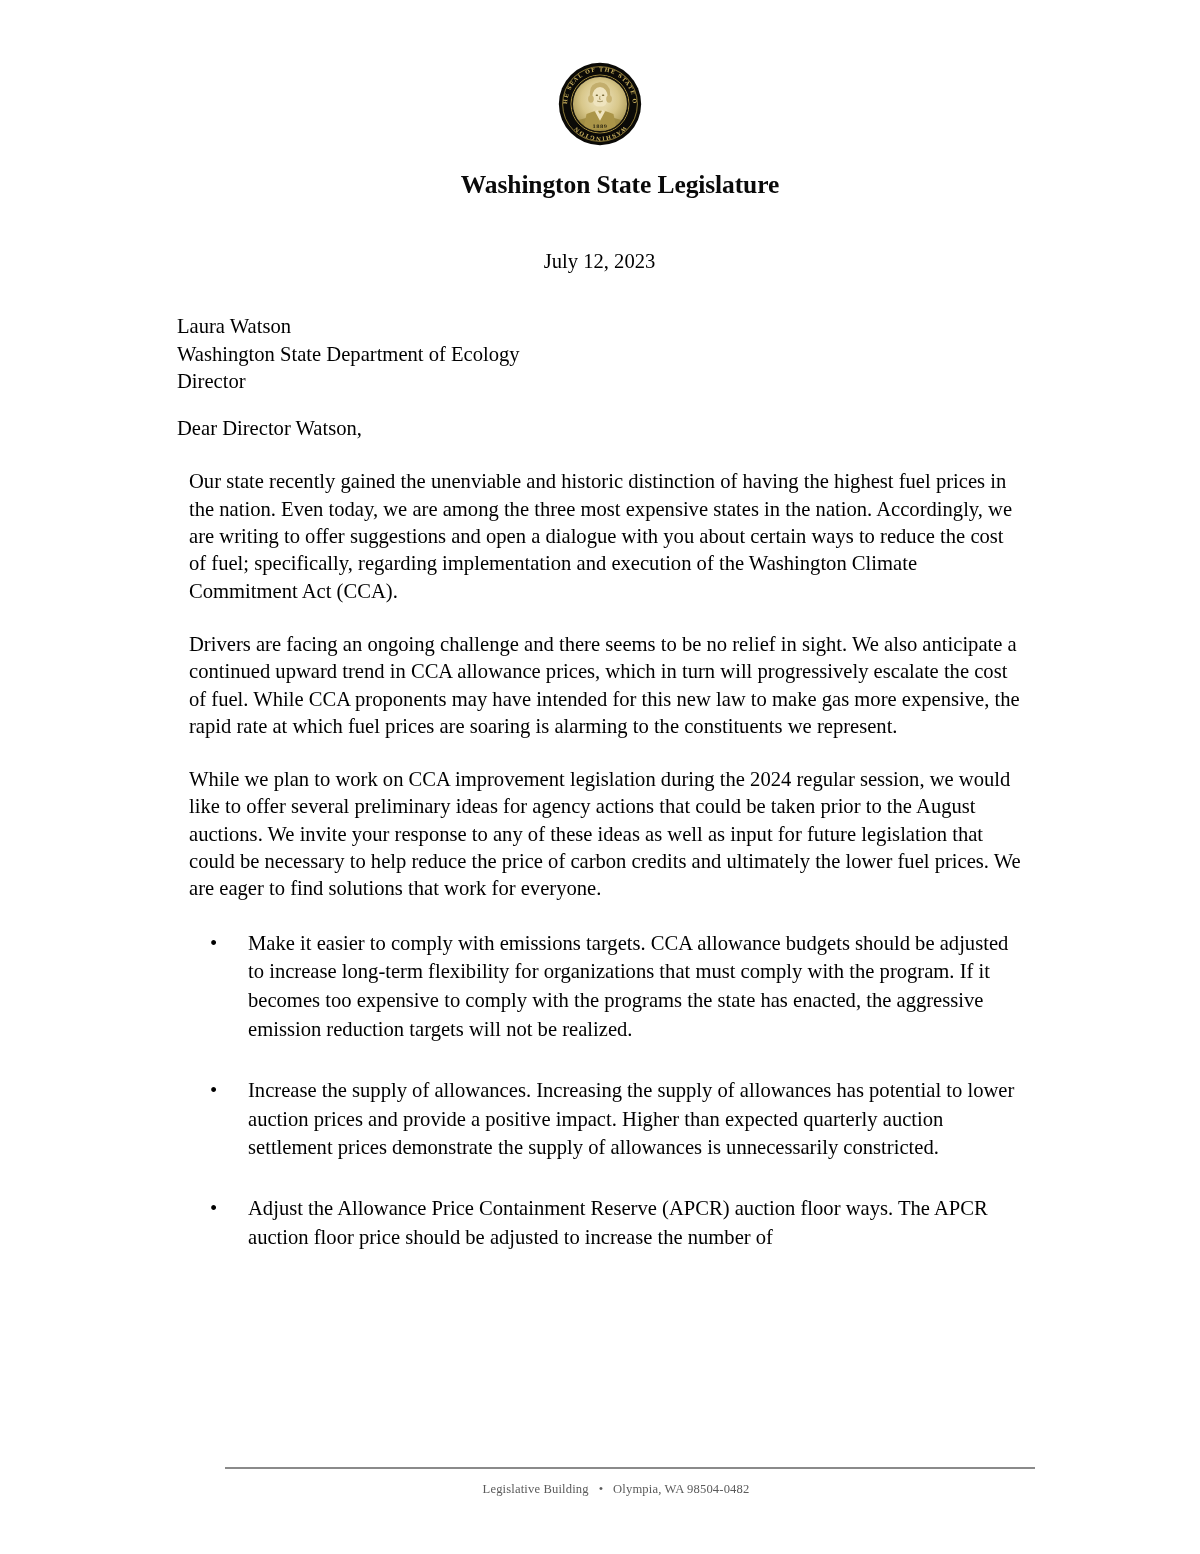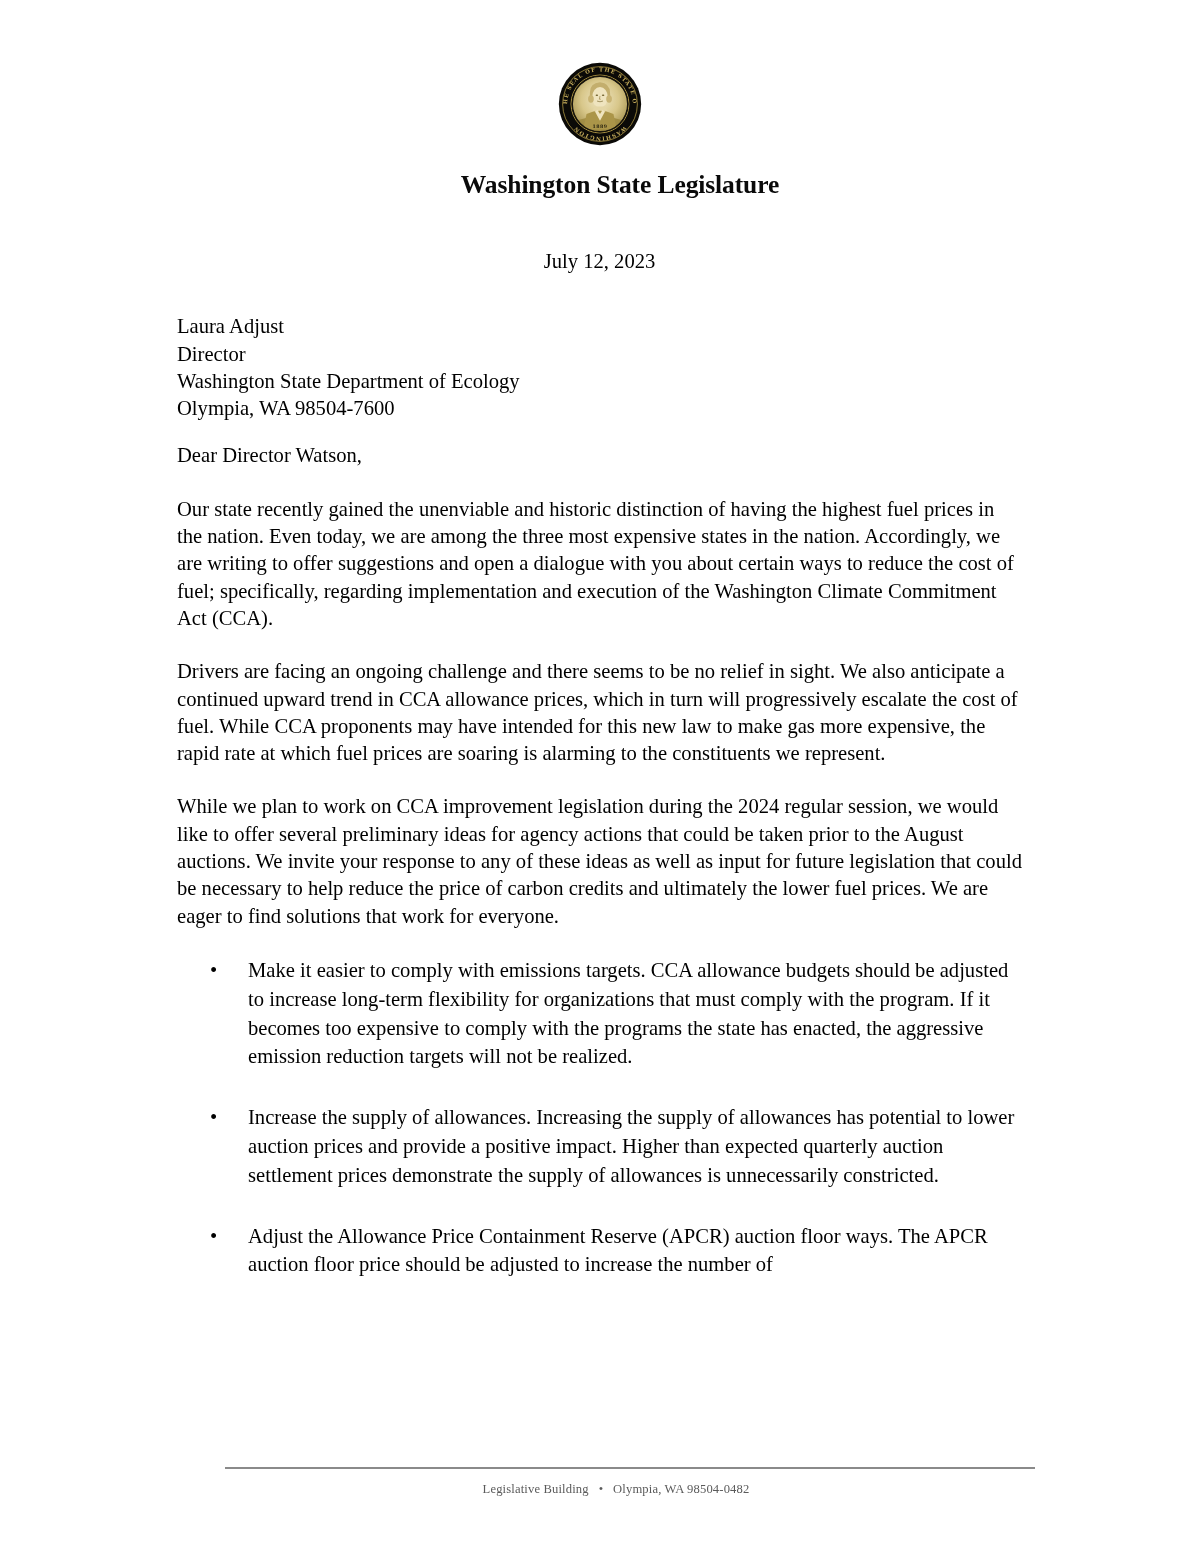--- a/index.html
+++ b/index.html
@@ -82,21 +82,21 @@
     display: block;
     line-height: 27.3px;
   }
 
   .salutation {
     margin: 1px 0 26px 0;
     line-height: 27.3px;
   }
 
   p.para {
-    margin: 0 0 26px 0;
+    margin: 0 0 26px 12px;
     line-height: 27.3px;
     text-align: left;
   }
 
   
   ul.bullets {
     list-style: none;
     margin: 0;
     padding: 0;
   }
@@ -213,24 +213,23 @@
     </div>
 
     <div class="letterhead-title">Washington State Legislature</div>
   </div>
 
   <div class="letter-body">
 
     <div class="date-line">July 12, 2023</div>
 
     <div class="address-block">
-      <span class="addr-line">Laura Adjust</span>
+      <span class="addr-line">Laura Watson</span>
+      <span class="addr-line">Washington State Department of Ecology</span>
       <span class="addr-line">Director</span>
-      <span class="addr-line">Washington State Department of Ecology</span>
-      <span class="addr-line">Olympia, WA 98504-7600</span>
     </div>
 
     <div class="salutation">Dear Director Watson,</div>
 
     <p class="para">Our state recently gained the unenviable and historic distinction of having the highest fuel prices in the nation. Even today, we are among the three most expensive states in the nation. Accordingly, we are writing to offer suggestions and open a dialogue with you about certain ways to reduce the cost of fuel; specifically, regarding implementation and execution of the Washington Climate Commitment Act (CCA).</p>
     <p class="para">Drivers are facing an ongoing challenge and there seems to be no relief in sight. We also anticipate a continued upward trend in CCA allowance prices, which in turn will progressively escalate the cost of fuel. While CCA proponents may have intended for this new law to make gas more expensive, the rapid rate at which fuel prices are soaring is alarming to the constituents we represent.</p>
     <p class="para">While we plan to work on CCA improvement legislation during the 2024 regular session, we would like to offer several preliminary ideas for agency actions that could be taken prior to the August auctions. We invite your response to any of these ideas as well as input for future legislation that could be necessary to help reduce the price of carbon credits and ultimately the lower fuel prices. We are eager to find solutions that work for everyone.</p>
 
     <ul class="bullets">
       <li>

